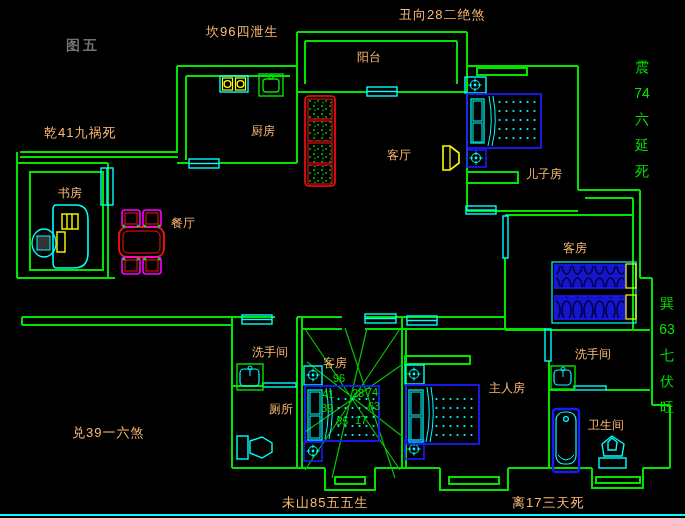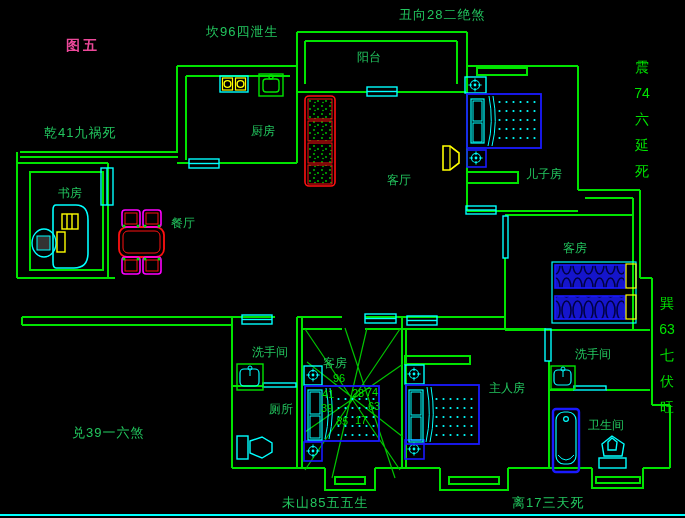--- a/index.html
+++ b/index.html
@@ -1,22 +1,22 @@
 <!DOCTYPE html>
 <html><head>
 <meta charset="utf-8">
 <style>
   html,body{margin:0;padding:0;background:#000;}
   #canvas{position:relative;width:685px;height:518px;background:#000;overflow:hidden;
           font-family:"Liberation Sans","DejaVu Sans",sans-serif;}
-  .lbl{position:absolute;color:#22c55e;font-size:13px;line-height:15px;white-space:nowrap;
+  .lbl{position:absolute;color:#fdba74;font-size:13px;line-height:15px;white-space:nowrap;
        letter-spacing:1px;}
   .room{font-size:12px;letter-spacing:0;}
   .num{position:absolute;color:#00e400;font-size:11px;line-height:12px;white-space:nowrap;}
-  .fig{color:#ec4899;font-weight:bold;font-size:14px;letter-spacing:3px;}
+  .fig{color:#737373;font-weight:bold;font-size:14px;letter-spacing:3px;}
   .vlabel{position:absolute;display:flex;flex-direction:column;align-items:center;
           color:#00e400;font-size:14px;width:20px;text-align:center;}
   .vlabel span{display:block;height:26px;line-height:22px;}
   svg{position:absolute;left:0;top:0;}
 </style>
 </head>
 <body>
 
 <div id="canvas">
 
@@ -293,21 +293,21 @@
 <div class="vlabel" style="left:657px;top:292px;">
   <span>巽</span>
   <span>63</span>
   <span>七</span>
   <span>伏</span>
   <span>旺</span>
 </div>
 
 <div class="lbl room" style="left:329px;top:50px;padding-left:28px;">阳台</div>
 <div class="lbl room" style="left:251px;top:124px;">厨房</div>
-<div class="lbl room" style="left:387px;top:173px;text-align:center;">客厅</div>
+<div class="lbl room" style="left:387px;top:148px;text-align:center;">客厅</div>
 <div class="lbl room" style="left:526px;top:167px;">儿子房</div>
 <div class="lbl room" style="left:58px;top:186px;text-align:center;">书房</div>
 <div class="lbl room" style="left:171px;top:216px;">餐厅</div>
 <div class="lbl room" style="left:563px;top:241px;">客房</div>
 <div class="lbl room" style="left:252px;top:345px;">洗手间</div>
 <div class="lbl room" style="left:269px;top:402px;">厕所</div>
 <div class="lbl room" style="left:323px;top:356px;">客房</div>
 <div class="lbl room" style="left:489px;top:381px;">主人房</div>
 <div class="lbl room" style="left:575px;top:347px;">洗手间</div>
 <div class="lbl room" style="left:588px;top:418px;">卫生间</div>

